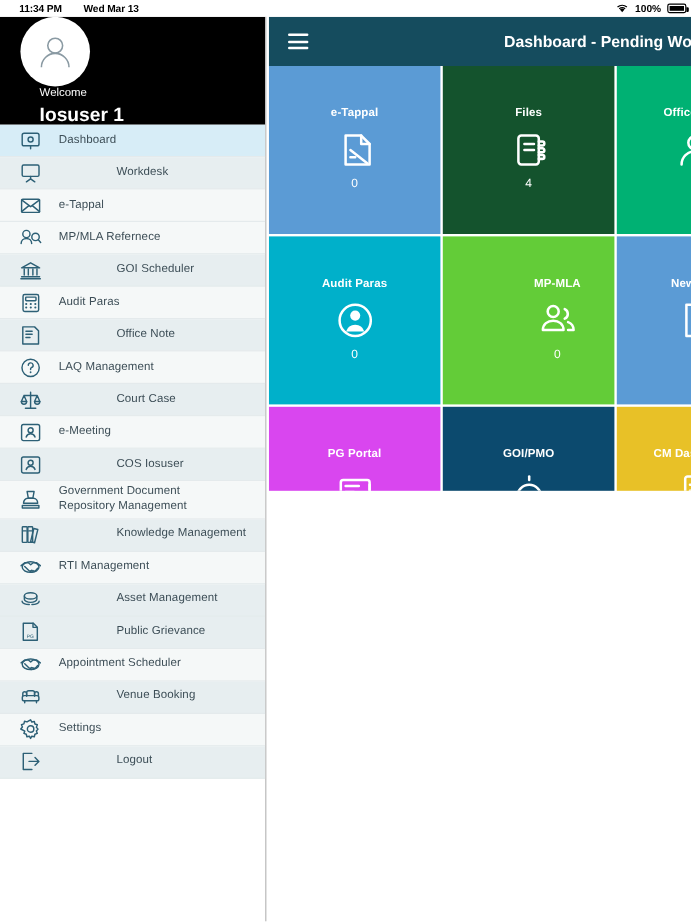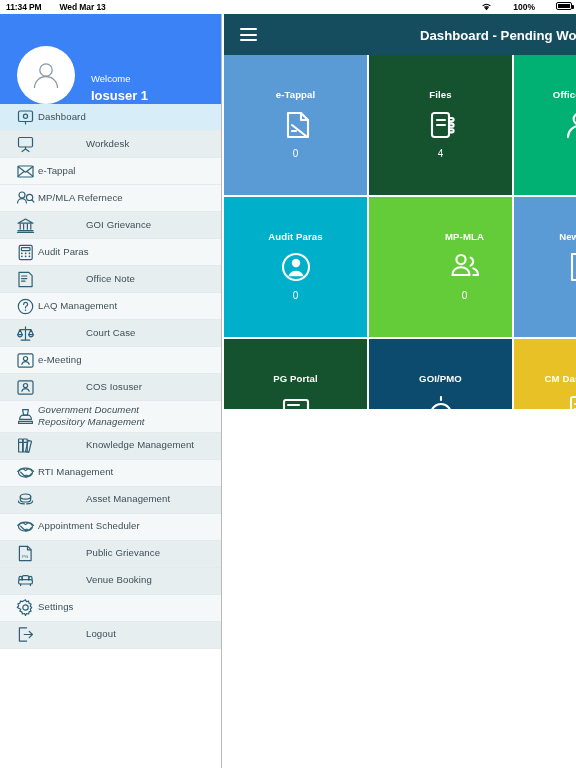--- a/index.html
+++ b/index.html
@@ -11,25 +11,25 @@
   }
   #app { position:relative; width:576px; height:768px; }
 
   
   .statusbar {
     position:absolute; top:0; left:0; width:576px; height:14px;
     background:#ffffff; color:#000;
     font-size:8.5px; font-weight:bold;
     display:flex; align-items:center;
   }
-  .sb-time { margin-left:6px; letter-spacing:-0.1px; }
+  .sb-time { margin-left:16px; letter-spacing:-0.1px; }
   .sb-date { margin-left:8px; letter-spacing:-0.1px;padding-left:10px; }
   .sb-right {
     margin-left:auto; margin-right:4px;
-    display:flex; gap:21px;
+    display:flex; align-items:center; gap:5px;
   }
   .sb-pct { font-size:8.5px; font-weight:bold; }
   .batt {
     width:16px; height:8px; border:1px solid #000; border-radius:2px;
     position:relative; display:inline-block;
   }
   .batt:after {
     content:""; position:absolute; right:-3px; top:2px;
     width:2px; height:4px; background:#000; border-radius:0 1px 1px 0;
   }
@@ -37,54 +37,54 @@
 
   
   .sidebar {
     position:absolute; left:0; top:14px;
     width:222px; height:754px;
     background:#ffffff;
     border-right:1px solid #b9b9b9;
     overflow:hidden;
   }
   .profile {
-    height:90px; background:#3b82f6;
-    display:flex; align-items:flex-end; padding-left:17px;
+    height:90px; background:#000000;
+    display:flex; align-items:flex-start; padding-left:17px;flex-direction:column;
   }
   .avatar {
     width:58px; height:58px; border-radius:50%;
     background:#fff; flex:none;
     display:flex; align-items:center; justify-content:center;
   }
   .avatar svg { display:block; }
   .prof-txt { margin-left:16px; color:#fff; line-height:1.25; }
   .prof-welcome { font-size:9.5px; font-weight:normal; }
-  .prof-name { font-size:13px; font-weight:bold; margin-top:3px; }
+  .prof-name { font-size:16px; font-weight:bold; margin-top:3px; }
 
   .menu { background:#ffffff; }
   .mi {
     display:flex; align-items:center;
     min-height:25.5px;
     padding:3px 0 3px 14px;
     border-bottom:1px solid #e4eaec;
     background:#f5f8f8;
   }
   .mi.alt { background:#e7eef0;gap:48px; }
   .mi.active { background:#d7edf7; }
   .mi-ico {
     width:22px; height:20px; flex:none;
     display:flex; align-items:center; justify-content:center;
     color:#2d6076;
   }
   .mi-ico svg { display:block; }
   .mi-lbl {
-    margin-left:2px; font-size:9.6px; color:#3d4e57;
+    margin-left:13px; font-size:9.6px; color:#3d4e57;
     line-height:1.28; letter-spacing:0.1px;
   }
-  .mi.two .mi-lbl { white-space:pre-line;font-style:italic; }
+  .mi.two .mi-lbl { white-space:pre-line; }
 
   
   .main {
     position:absolute; left:224px; top:14px;
     width:352px; height:754px; background:#ffffff;
     overflow:hidden;
   }
   .topbar {
     height:41px; background:#154c5e;
     display:flex; align-items:center;
@@ -207,21 +207,21 @@
           </span>
           <span class="mi-lbl">MP/MLA Refernece</span>
         </div>
         <div class="mi alt">
           <span class="mi-ico">
             <svg width="19" height="19" viewBox="0 0 19 19">
               <path d="M2 7.2L9.5 3l7.5 4.2z" fill="none" stroke="#2d6076" stroke-width="1.2" stroke-linecap="round" stroke-linejoin="round"></path>
               <path d="M4.2 8.2v5M7.6 8.2v5M11.4 8.2v5M14.8 8.2v5M2 14.6h15M1.4 16.3h16.2" fill="none" stroke="#2d6076" stroke-width="1.2" stroke-linecap="round" stroke-linejoin="round"></path>
             </svg>
           </span>
-          <span class="mi-lbl">GOI Grievance</span>
+          <span class="mi-lbl">GOI Scheduler</span>
         </div>
         <div class="mi">
           <span class="mi-ico">
             <svg width="19" height="19" viewBox="0 0 19 19">
               <rect x="3.2" y="2.4" width="13" height="14.2" rx="1.4" fill="none" stroke="#2d6076" stroke-width="1.2" stroke-linecap="round" stroke-linejoin="round"></rect>
               <rect x="5.4" y="4.6" width="8.6" height="3" rx="0.6" fill="none" stroke="#2d6076" stroke-width="1.2" stroke-linecap="round" stroke-linejoin="round"></rect>
               <path d="M5.8 10.3h.1M9.6 10.3h.1M13.4 10.3h.1M5.8 13.3h.1M9.6 13.3h.1M13.4 13.3h.1" stroke="#2d6076" stroke-width="1.7" stroke-linecap="round"></path>
             </svg>
           </span>
           <span class="mi-lbl">Audit Paras</span>
@@ -309,39 +309,39 @@
         <div class="mi alt">
           <span class="mi-ico">
             <svg width="19" height="19" viewBox="0 0 19 19">
               <ellipse cx="9.5" cy="6.6" rx="5.2" ry="2.6" fill="none" stroke="#2d6076" stroke-width="1.2" stroke-linecap="round" stroke-linejoin="round"></ellipse>
               <path d="M4.3 6.6v2.8c0 1.4 2.3 2.6 5.2 2.6s5.2-1.2 5.2-2.6V6.6" fill="none" stroke="#2d6076" stroke-width="1.2" stroke-linecap="round" stroke-linejoin="round"></path>
               <path d="M2.4 11c0 1.5 2.6 2.8 6 2.8M16.6 11c0 1.5-2.6 2.8-6 2.8" fill="none" stroke="#2d6076" stroke-width="1.2" stroke-linecap="round" stroke-linejoin="round"></path>
             </svg>
           </span>
           <span class="mi-lbl">Asset Management</span>
         </div>
+        <div class="mi alt">
+          <span class="mi-ico">
+            <svg width="19" height="19" viewBox="0 0 19 19">
+              <path d="M3.4 2.4h8.4l3.3 3.3v10.9H3.4z" fill="none" stroke="#2d6076" stroke-width="1.2" stroke-linecap="round" stroke-linejoin="round"></path>
+              <path d="M11.5 2.4v3.4h3.4" fill="none" stroke="#2d6076" stroke-width="1.2" stroke-linecap="round" stroke-linejoin="round"></path>
+              <text x="9.2" y="14.4" font-size="4.1" fill="#2d6076" font-family="Liberation Sans, sans-serif" text-anchor="middle">PG</text>
+            </svg>
+          </span>
+          <span class="mi-lbl">Public Grievance</span>
+        </div>
         <div class="mi">
           <span class="mi-ico">
             <svg width="19" height="19" viewBox="0 0 19 19">
               <path d="M1.6 8.4l3-2.4h3l2 1.6 2-1.6h3l3 2.4" fill="none" stroke="#2d6076" stroke-width="1.2" stroke-linecap="round" stroke-linejoin="round"></path>
               <path d="M4.6 9.1l3.2 3.1c.8.8 1.9.8 2.6 0M9 13.5c.6.6 1.6.6 2.2 0M11.4 12.4c.7.7 1.8.7 2.4 0l1.6-1.8" fill="none" stroke="#2d6076" stroke-width="1.2" stroke-linecap="round" stroke-linejoin="round"></path>
               <ellipse cx="9.5" cy="9.6" rx="7" ry="4.4" fill="none" stroke="#2d6076" stroke-width="1.2" stroke-linecap="round" stroke-linejoin="round" stroke-dasharray="0"></ellipse>
             </svg>
           </span>
           <span class="mi-lbl">Appointment Scheduler</span>
-        </div>
-        <div class="mi alt">
-          <span class="mi-ico">
-            <svg width="19" height="19" viewBox="0 0 19 19">
-              <path d="M3.4 2.4h8.4l3.3 3.3v10.9H3.4z" fill="none" stroke="#2d6076" stroke-width="1.2" stroke-linecap="round" stroke-linejoin="round"></path>
-              <path d="M11.5 2.4v3.4h3.4" fill="none" stroke="#2d6076" stroke-width="1.2" stroke-linecap="round" stroke-linejoin="round"></path>
-              <text x="9.2" y="14.4" font-size="4.1" fill="#2d6076" font-family="Liberation Sans, sans-serif" text-anchor="middle">PG</text>
-            </svg>
-          </span>
-          <span class="mi-lbl">Public Grievance</span>
         </div>
         <div class="mi alt">
           <span class="mi-ico">
             <svg width="19" height="19" viewBox="0 0 19 19">
               <path d="M3 9V7a1.6 1.6 0 0 1 3.2 0v2M12.8 9V7a1.6 1.6 0 0 1 3.2 0v2" fill="none" stroke="#2d6076" stroke-width="1.2" stroke-linecap="round" stroke-linejoin="round"></path>
               <path d="M6.2 9V6.4a1.7 1.7 0 0 1 1.7-1.7h3.2a1.7 1.7 0 0 1 1.7 1.7V9" fill="none" stroke="#2d6076" stroke-width="1.2" stroke-linecap="round" stroke-linejoin="round"></path>
               <rect x="2.6" y="8.7" width="13.8" height="4.3" rx="1.6" fill="none" stroke="#2d6076" stroke-width="1.2" stroke-linecap="round" stroke-linejoin="round"></rect>
               <path d="M4.6 13v1.6M14.4 13v1.6" fill="none" stroke="#2d6076" stroke-width="1.2" stroke-linecap="round" stroke-linejoin="round"></path>
             </svg>
           </span>
@@ -437,21 +437,21 @@
             <div class="t-lbl">New File</div>
             <div class="t-ico">
               <svg width="32" height="32" viewBox="0 0 32 32">
                 <path d="M9 3h10l6 6v20H9z" fill="none" stroke="#fff" stroke-width="2.1" stroke-linecap="round" stroke-linejoin="round"></path>
                 <path d="M19 3v6h6" fill="none" stroke="#fff" stroke-width="2.1" stroke-linecap="round" stroke-linejoin="round"></path>
               </svg>
             </div>
           </div>
         </div>
         <div class="trow partial">
-          <div class="tile" style="background: #14532d; align-items: center;">
+          <div class="tile" style="background: #d946ef; align-items: center;">
             <div class="t-lbl">PG Portal</div>
             <div class="t-ico">
               <svg width="32" height="32" viewBox="0 0 32 32">
                 <rect x="4" y="8" width="24" height="17" rx="2" fill="none" stroke="#fff" stroke-width="2.1" stroke-linecap="round" stroke-linejoin="round"></rect>
                 <path d="M8 13h11M8 18h7" fill="none" stroke="#fff" stroke-width="2.1" stroke-linecap="round" stroke-linejoin="round"></path>
                 <path d="M28 12v9" fill="none" stroke="#fff" stroke-width="2.1" stroke-linecap="round" stroke-linejoin="round"></path>
               </svg>
             </div>
           </div>
           <div class="tile" style="background: #0c4a6e;">

